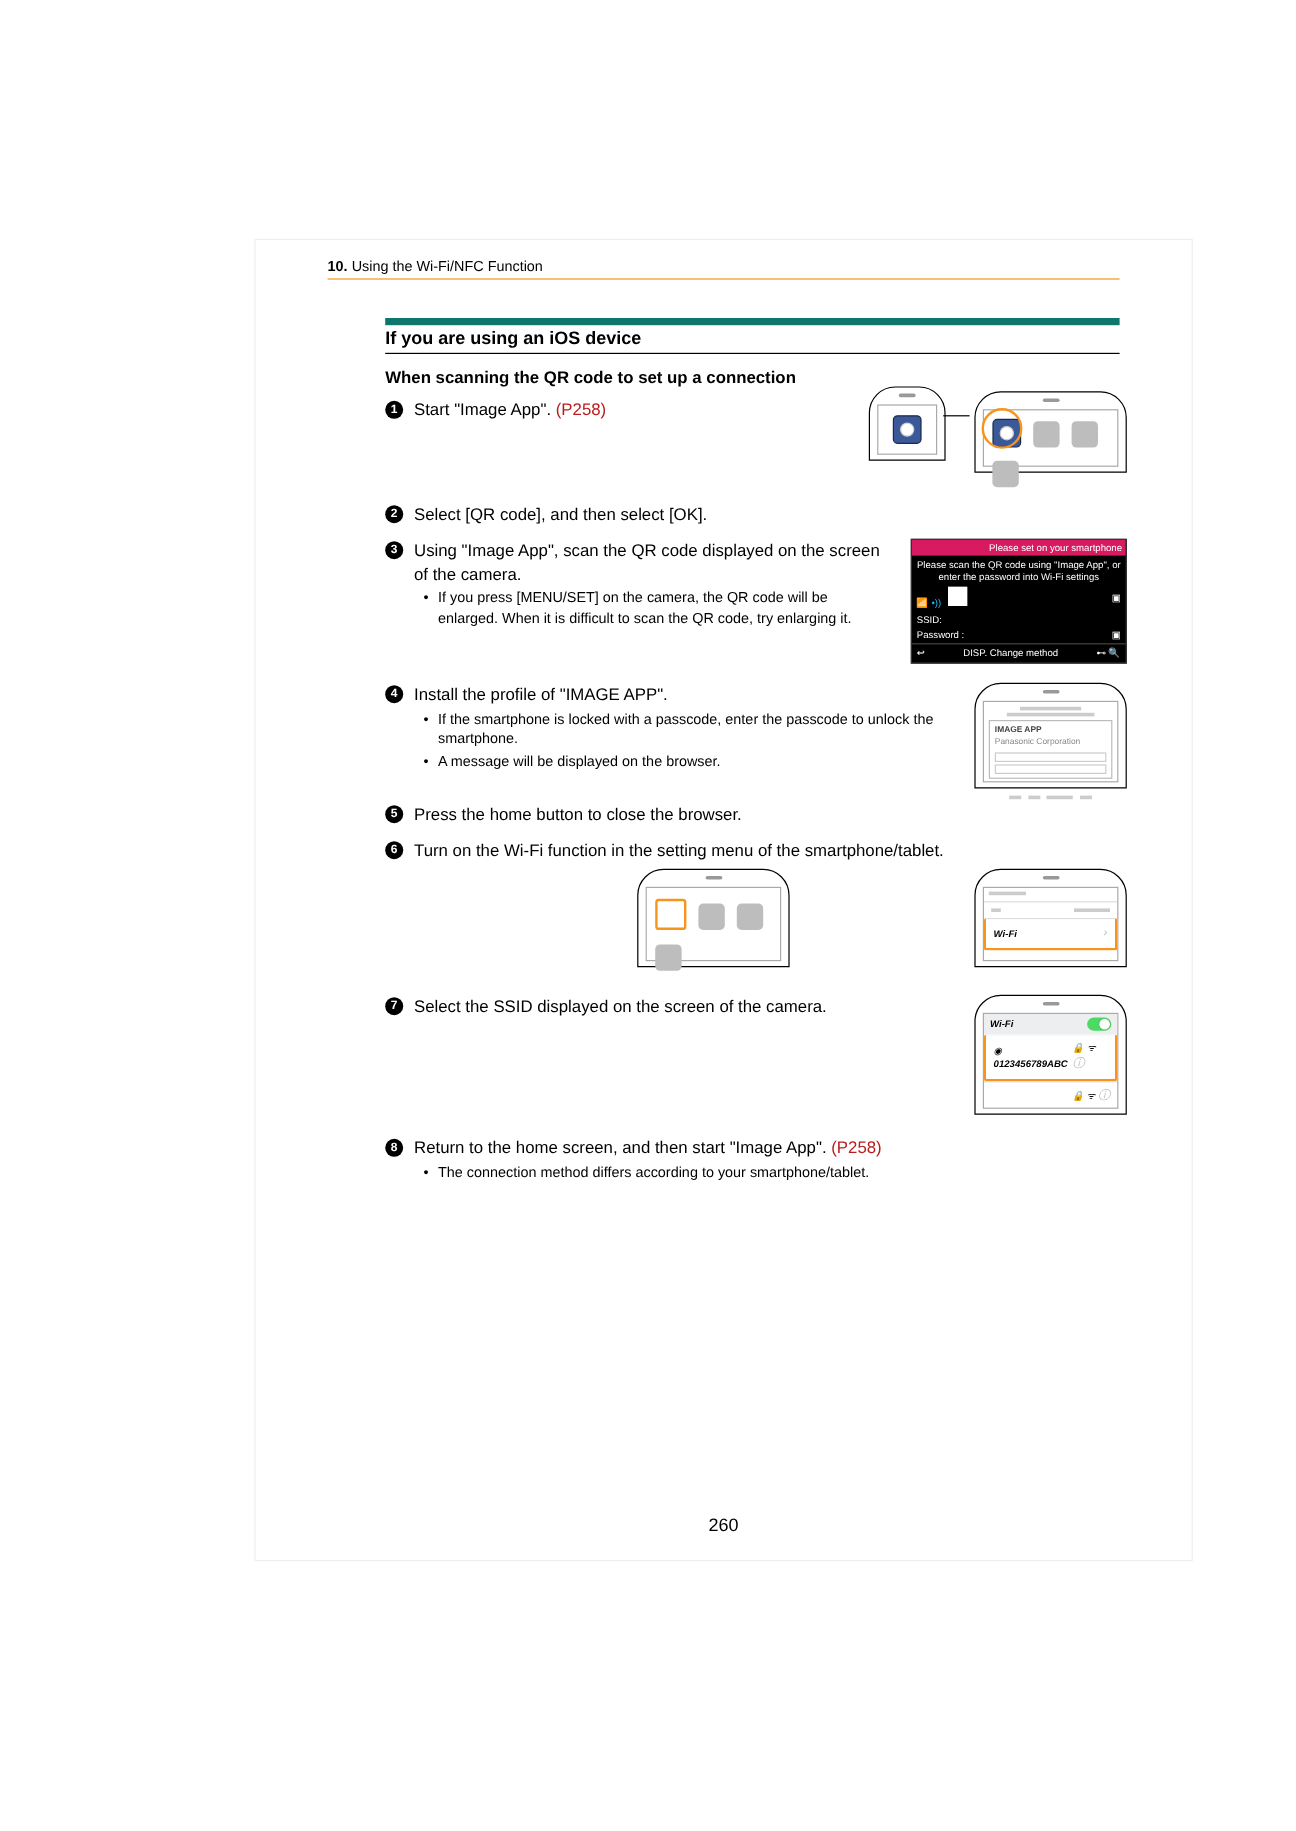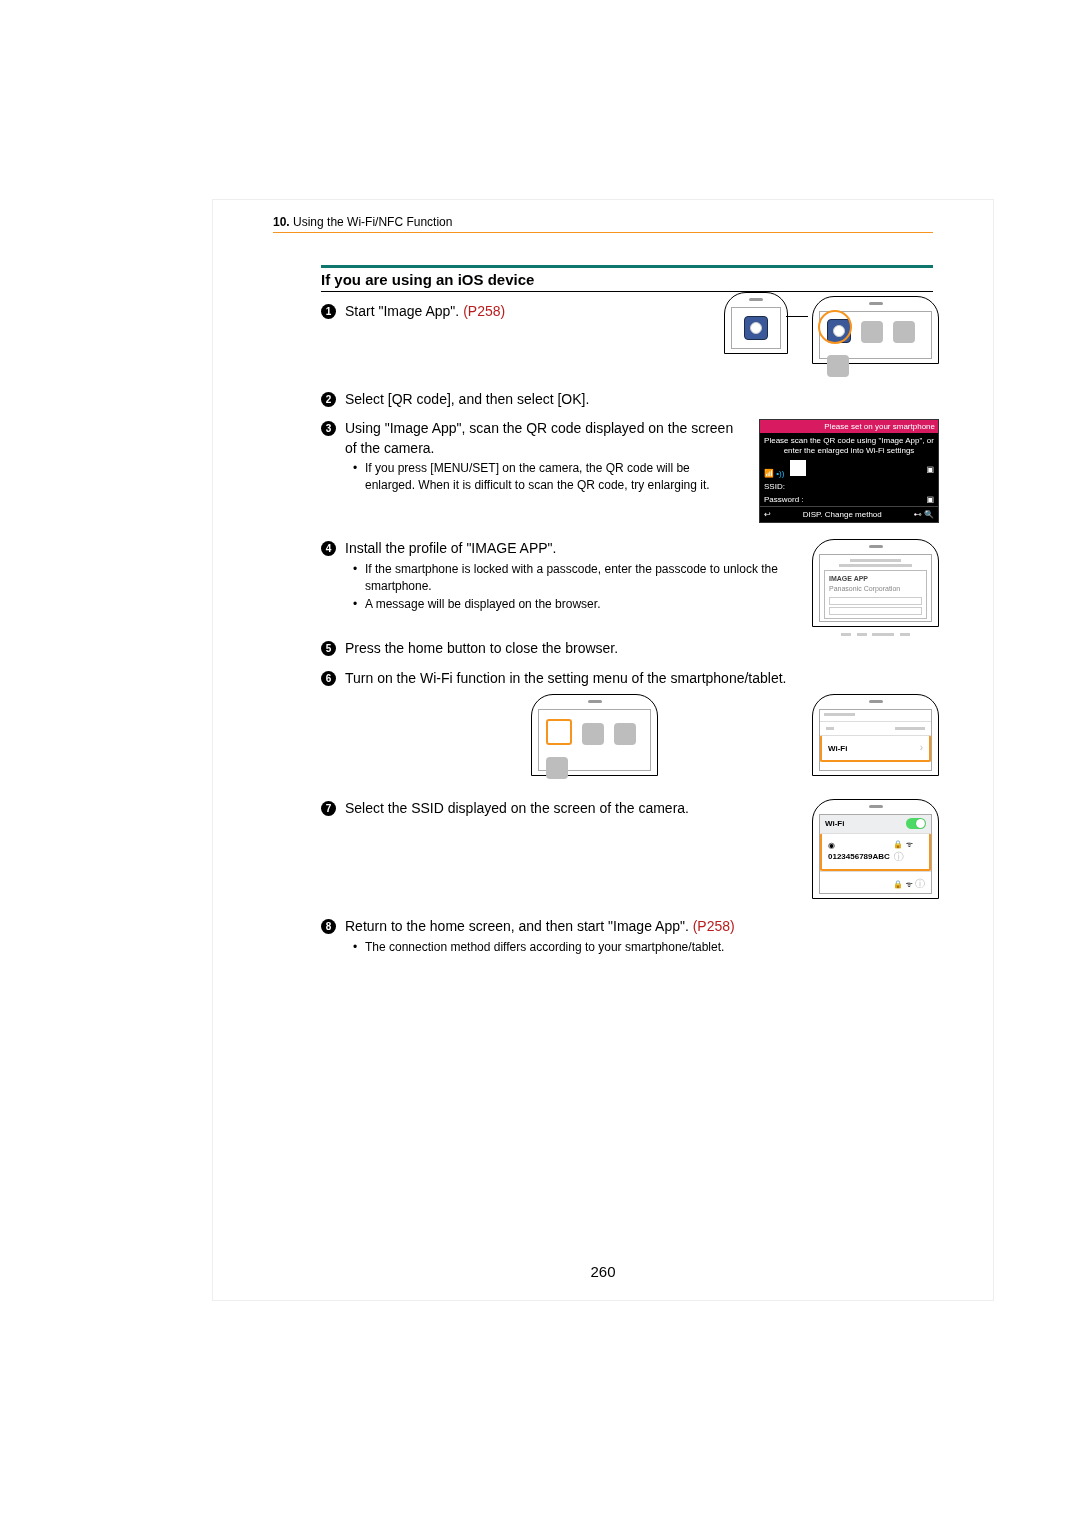--- a/index.html
+++ b/index.html
@@ -43,21 +43,21 @@
   .content {
     position: absolute;
     left: 108px;
     right: 60px;
     top: 65px;
   }
   .section-title {
     font-weight: bold;
     font-size: 15px;
     padding: 3px 0;
-    border-top: 3px solid #0f766e;
+    border-top: 6px solid #0f766e;
     border-bottom: 1px solid #000;
     margin-bottom: 10px;
   }
   .bold { font-weight: bold; }
   .para { margin: 2px 0 8px 0; line-height: 1.35; }
   .circ {
     display: inline-block;
     width: 14px; height: 14px;
     border-radius: 50%;
     background: #000;
@@ -173,20 +173,21 @@
   .camscreen .qr {
     width: 14px; height: 14px; background: #fff; color:#000;
     display:inline-block; margin: 0 3px; border:1px solid #fff;
   }
   .camscreen .wifi { color:#1abcff;}
   .camscreen .bot { border-top:1px solid #444; padding: 2px 4px; display:flex; justify-content:space-between; align-items:center; font-size: 8px;}
   
   .settings {
     font-size: 9px;
     background: #fff;
+    font-style: italic;
   }
   .settings .hdr {
     background: #eceef0;
     padding: 3px 5px;
     font-size: 8px;
     font-weight:bold;
     display:flex; align-items:center; justify-content:space-between;
   }
   .settings .item {
     padding: 5px 6px;
@@ -249,20 +250,21 @@
 
     <div class="chapter">
       <span class="num">10.</span>
       <span>Using the Wi-Fi/NFC Function</span>
     </div>
     <div class="hr-orange" style="top:32px;"></div>
 
     <div class="content">
       <div class="section-title">If you are using an iOS device</div>
 
+      <div class="bold para">When scanning the QR code to set up a connection</div>
 
 
       <ol class="steps">
 
         <li>
           <span>Start "Image App". </span>
           <span class="link">(P258)</span>
           
           <div class="il-box" style="right:-6px; top:-10px; width:215px; height:75px;">
             <div class="phone" style="position:absolute; left:0; top:0; width:62px; height:60px;">
@@ -294,21 +296,21 @@
           <span>Select [QR code], and then select [OK].</span>
         </li>
 
         <li style="padding-right:195px; min-height:110px;">
           <span>Using "Image App", scan the QR code displayed on the screen of the camera.</span>
           <div class="sub">If you press [MENU/SET] on the camera, the QR code will be enlarged. When it is difficult to scan the QR code, try enlarging it.</div>
 
           <div class="il-box" style="right:-6px; top:0; width:180px;">
             <div class="camscreen">
               <div class="topbar">Please set on your smartphone</div>
-              <div class="msg">Please scan the QR code using "Image App", or enter the enlarged into Wi-Fi settings</div>
+              <div class="msg">Please scan the QR code using "Image App", or enter the password into Wi-Fi settings</div>
               <div class="row">
                 <span>
                   <span class="wifi">📶 •))</span>
                   <span class="qr"></span>
                 </span>
                 <span>▣</span>
               </div>
               <div class="row">
                   <span>SSID:</span>
                   <span></span>

